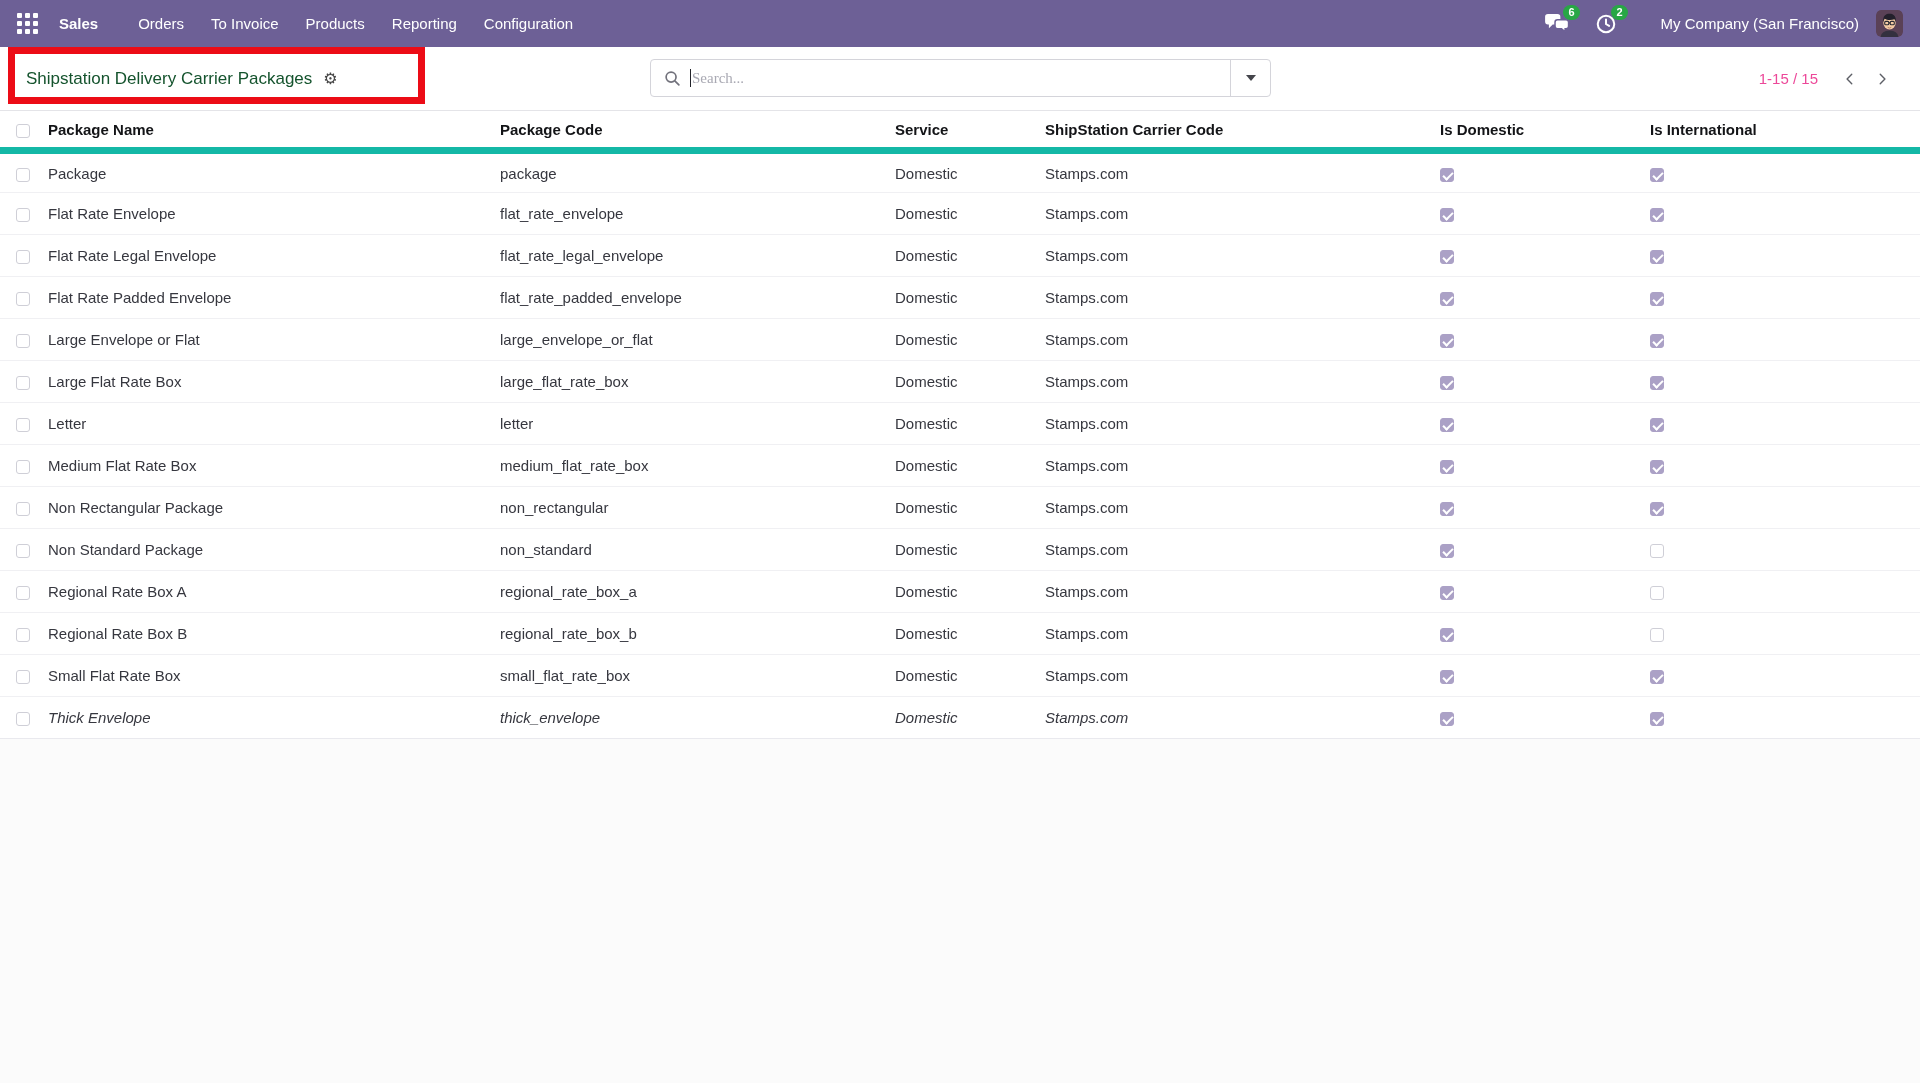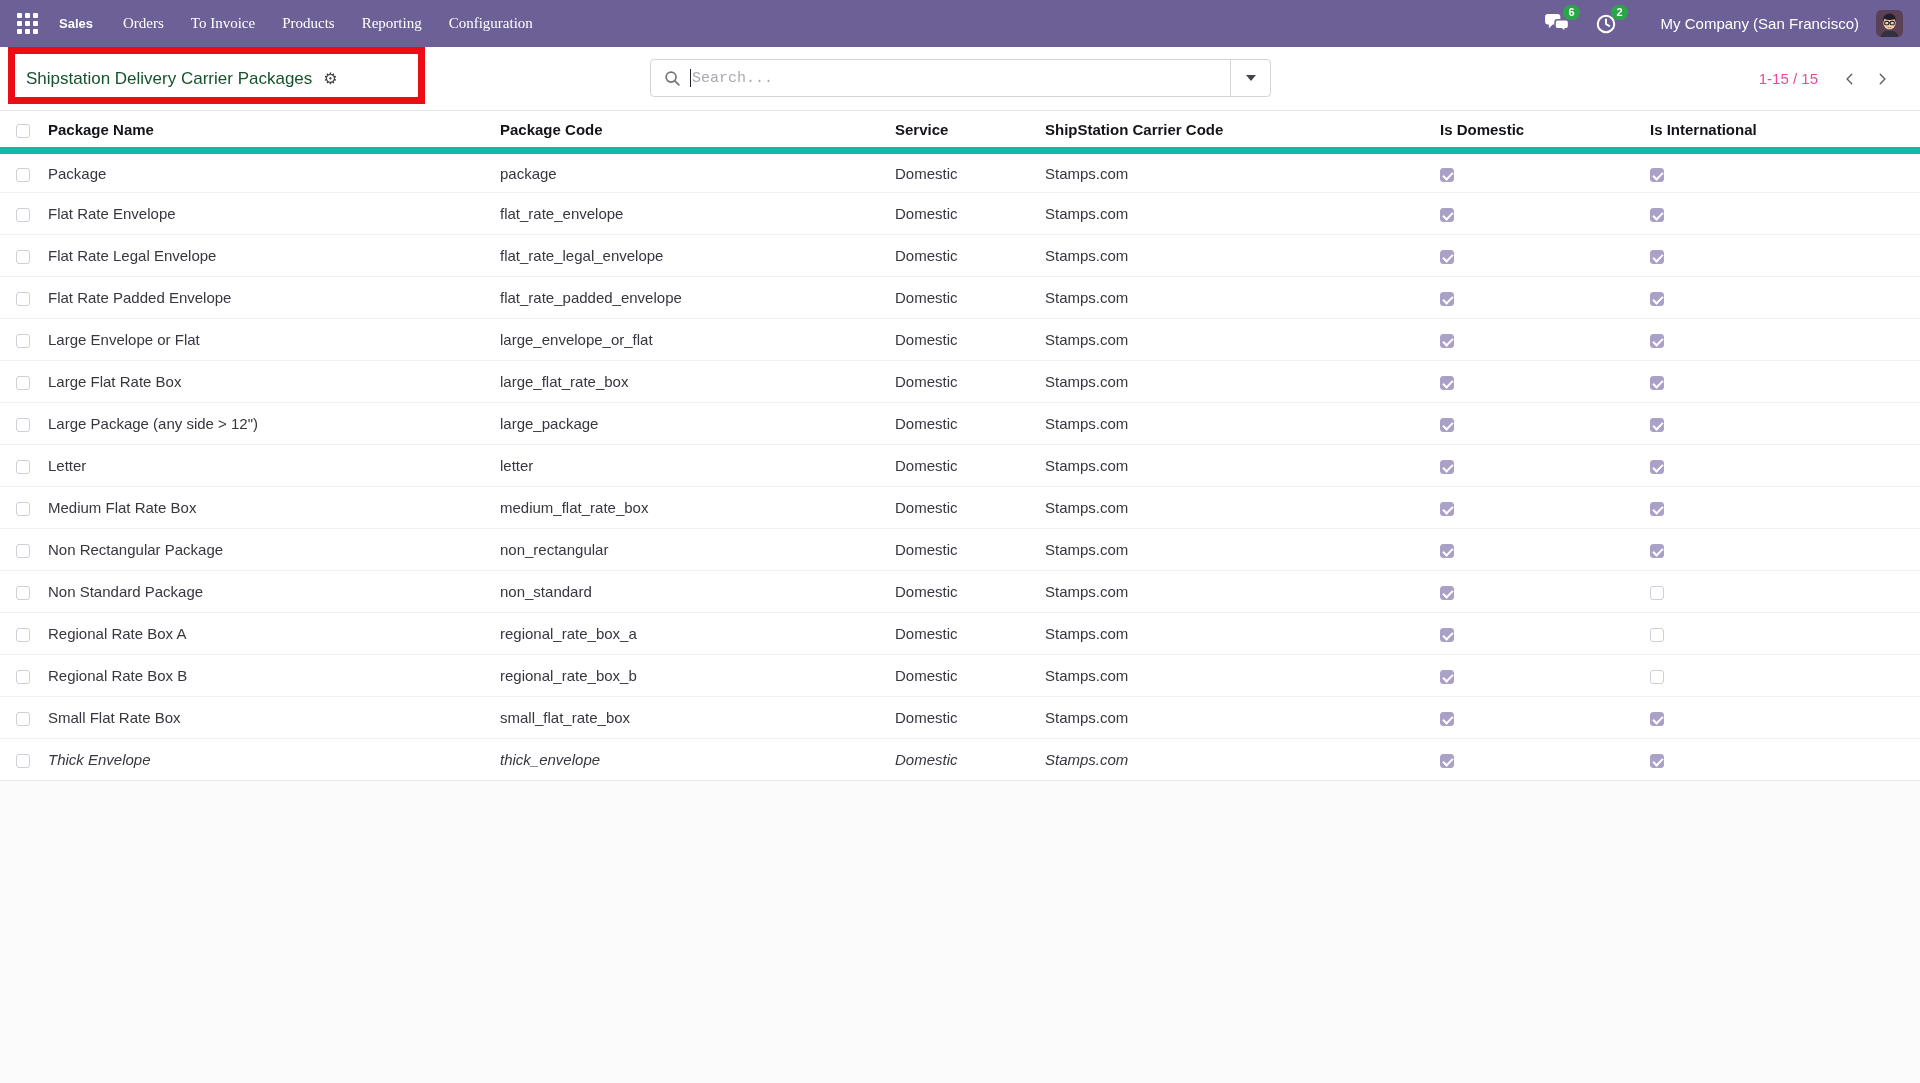--- a/index.html
+++ b/index.html
@@ -4,40 +4,40 @@
 <style>
   * { box-sizing: border-box; margin: 0; padding: 0; }
   html, body { width: 1920px; height: 1083px; }
   body { font-family: "Liberation Sans", sans-serif; background: #fbfbfb; }
   .screen { position: relative; width: 1920px; height: 1083px; overflow: hidden; background: #fbfbfb; }
 
   
   .navbar { height: 47px; background: var(--nav-bg, #6d6096); display: flex; align-items: center; padding: 0 17px; color: #fff; }
   .apps-btn { width: 21px; height: 21px; display: grid; grid-template-columns: repeat(3, 5px); grid-template-rows: repeat(3, 5px); gap: 3px; cursor: pointer; margin-right: 21px; flex: none; }
   .apps-btn i { background: #fff; border-radius: 1px; display: block; }
-  .brand { font-size: 13px; font-weight: 700; margin-right: 30px; cursor: pointer; text-align: center; }
+  .brand { font-size: 15px; font-weight: 700; margin-right: 40px; cursor: pointer; text-align: center; }
   .nav-menus { display: flex; gap: 27px; font-size: 15px; }
-  .nav-menu { cursor: pointer; white-space: nowrap; font-family: Liberation Serif, serif; }
+  .nav-menu { cursor: pointer; white-space: nowrap; }
   .nav-right { margin-left: auto; display: flex; align-items: center; }
   .icon-btn { position: relative; width: 34px; height: 32px; display: flex; align-items: center; justify-content: center; cursor: pointer; margin-left: 14px; }
   .badge { position: absolute; top: -3px; right: -5px; background: var(--badge-green, #28a745); color: #fff; font-size: 11px; font-weight: 700; border-radius: 9px; padding: 1px 5px; line-height: 13px; }
   .company { font-size: 15px; margin-left: 38px; cursor: pointer; white-space: nowrap; }
   .avatar { width: 27px; height: 27px; border-radius: 5px; overflow: hidden; margin-left: 17px; cursor: pointer; flex: none; }
 
   
   .control-panel { position: relative; height: 63px; background: #fff; }
   .breadcrumb { position: absolute; left: 26px; top: 50%; transform: translateY(-50%); display: flex; align-items: center; gap: 11px; }
   .page-title { font-size: 17px; color: #14532d; white-space: nowrap; }
   .gear { color: #474747; font-size: 16px; line-height: 1; cursor: pointer; }
   .annotation { position: absolute; left: 8px; top: 0; width: 417px; height: 57px; border: 7px solid var(--annotation-red, #ec0c16); pointer-events: none; z-index: 5; }
 
   .searchbar { position: absolute; left: 650px; top: 12px; width: 621px; height: 38px; border: 1px solid #d4d4da; border-radius: 4px; background: #fff; display: flex; align-items: center; }
   .search-icon-wrap { margin: 0 9px 0 13px; display: flex; }
   .caret-line { width: 1px; height: 18px; background: #22232a; margin-right: 1px; }
-  .search-input { flex: 1; border: none; outline: none; font-size: 15px; color: #ec4899; height: 100%; background: transparent; font-family: Liberation Mono, monospace; }
+  .search-input { flex: 1; border: none; outline: none; font-size: 15px; color: #ec4899; height: 100%; background: transparent; font-family: Liberation Serif, serif; }
   .search-input::placeholder { color: #a9a9b3; }
   .search-toggle { width: 40px; align-self: stretch; border-left: 1px solid #d4d4da; display: flex; align-items: center; justify-content: center; cursor: pointer; }
   .tri-down { width: 0; height: 0; border-left: 5px solid transparent; border-right: 5px solid transparent; border-top: 6px solid #44454b; }
 
   .pager { position: absolute; right: 22px; top: 50%; transform: translateY(-50%); display: flex; align-items: center; }
   .pager-range { font-size: 15px; color: #ec4899; margin-right: 16px; white-space: nowrap; }
   .pager-btn { width: 32px; height: 32px; display: flex; align-items: center; justify-content: center; cursor: pointer; }
 
   
   table { width: 1920px; border-collapse: collapse; table-layout: fixed; background: #fff; }
@@ -220,29 +220,20 @@
             <td class="cell-cb"><span class="cb"></span></td>
             <td>Large Flat Rate Box</td>
             <td>large_flat_rate_box</td>
             <td>Domestic</td>
             <td>Stamps.com</td>
             <td><span class="cb checked"></span></td>
             <td><span class="cb checked"></span></td>
           </tr>
           <tr>
             <td class="cell-cb"><span class="cb"></span></td>
-            <td>Large Package (any side &gt; 12")</td>
-            <td>large_package</td>
-            <td>Domestic</td>
-            <td>Stamps.com</td>
-            <td><span class="cb checked"></span></td>
-            <td><span class="cb checked"></span></td>
-          </tr>
-          <tr>
-            <td class="cell-cb"><span class="cb"></span></td>
             <td>Letter</td>
             <td>letter</td>
             <td>Domestic</td>
             <td>Stamps.com</td>
             <td><span class="cb checked"></span></td>
             <td><span class="cb checked"></span></td>
           </tr>
           <tr>
             <td class="cell-cb"><span class="cb"></span></td>
             <td>Medium Flat Rate Box</td>

